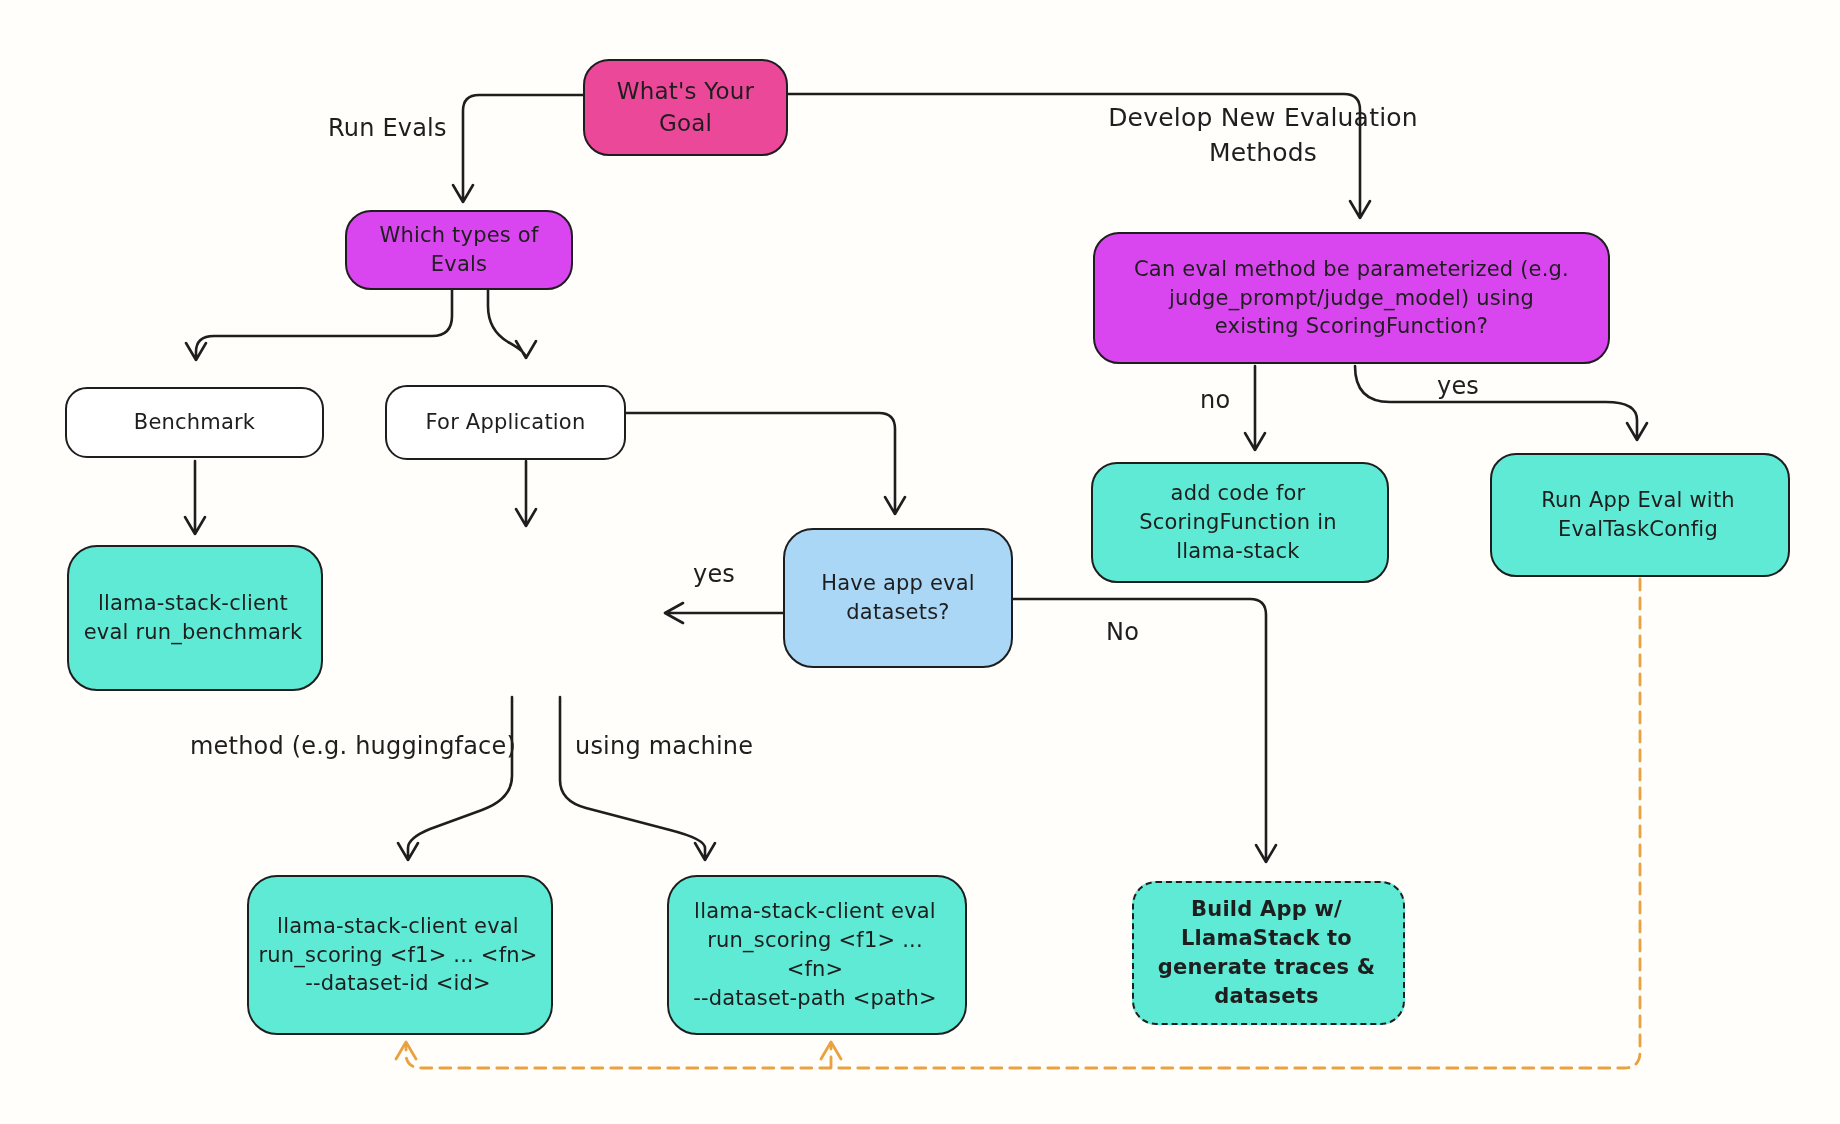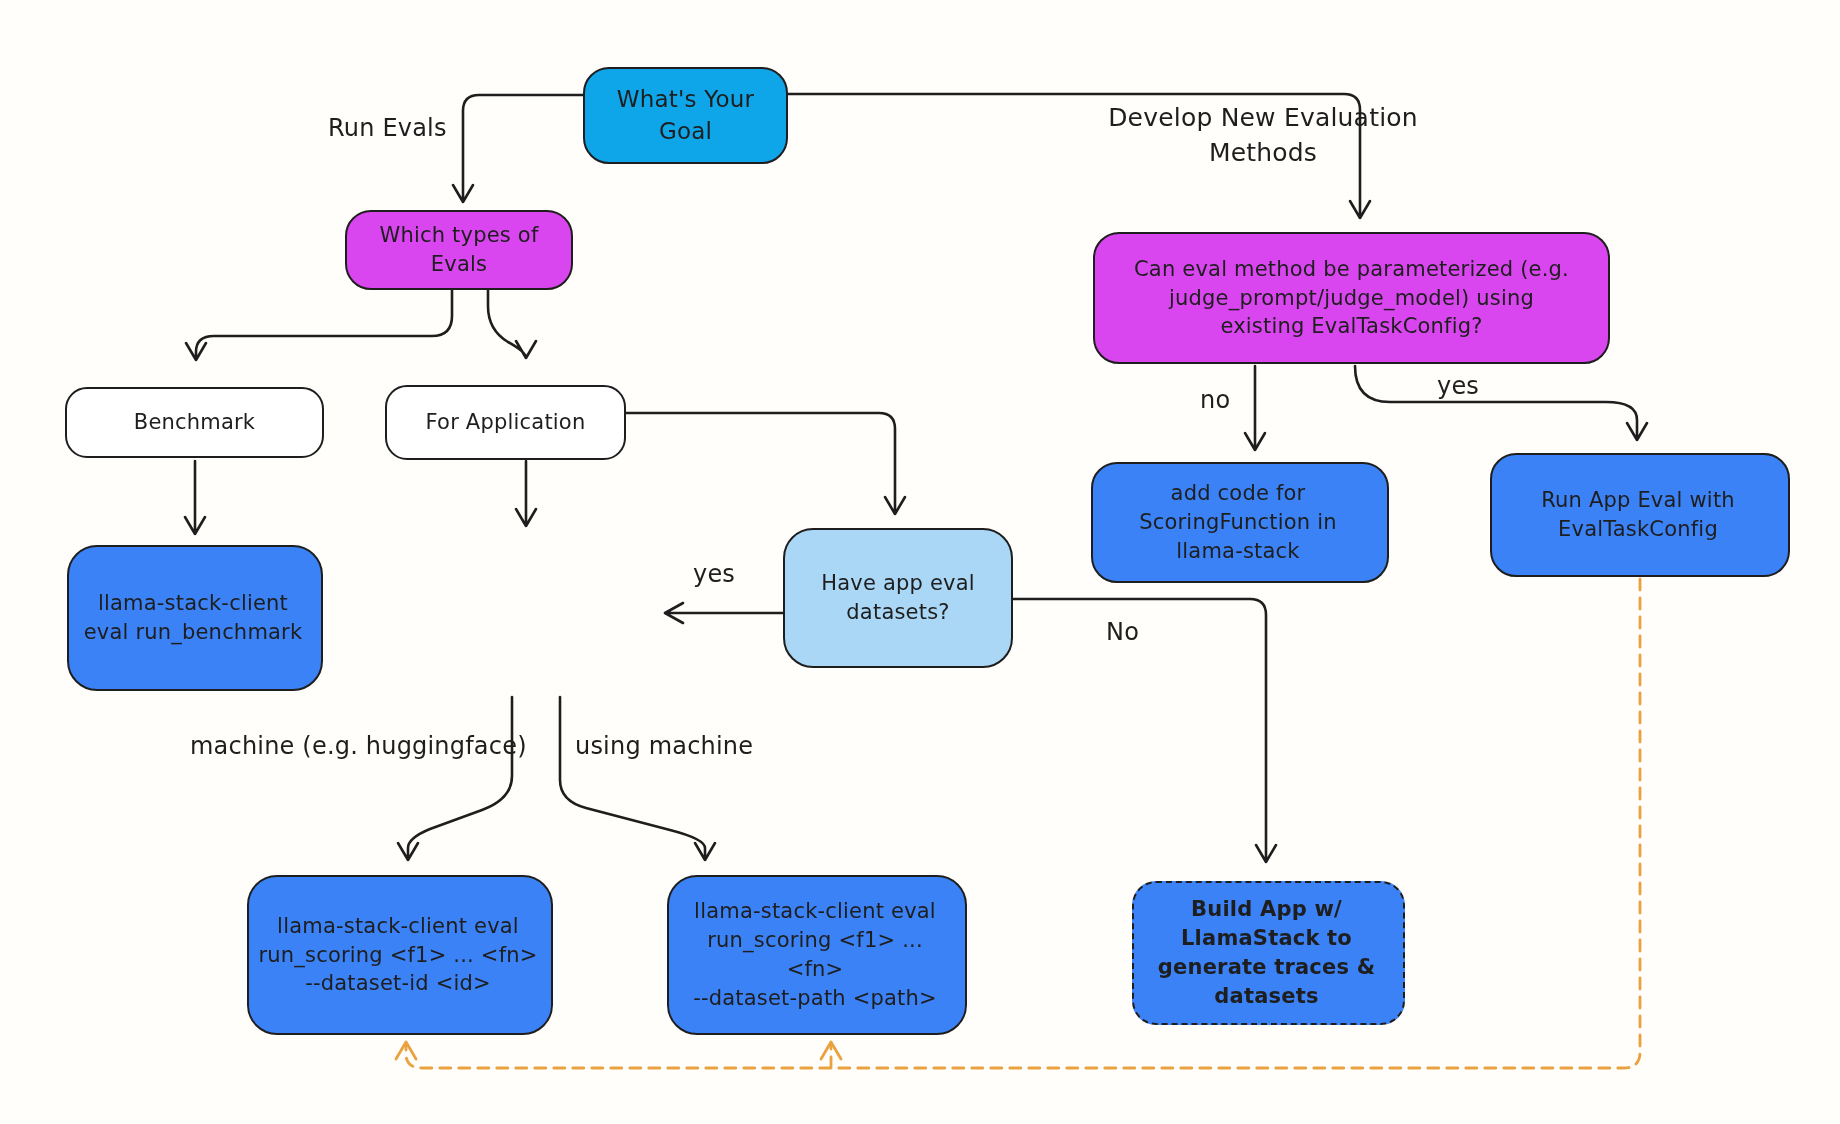--- a/index.html
+++ b/index.html
@@ -11,23 +11,23 @@
   .edges path{fill:none;stroke:#1e1e1e;stroke-width:2.6;stroke-linecap:round;stroke-linejoin:round;}
   .edges path.orange-dash{stroke:#e9a23f;stroke-width:2.8;stroke-dasharray:11 8;}
   .edges path.orange-solid{stroke:#e9a23f;stroke-width:2.8;}
   .node{
     position:absolute;box-sizing:border-box;
     border:2.6px solid #1e1e1e;border-radius:26px;
     display:flex;align-items:center;justify-content:center;
     text-align:center;font-size:21px;line-height:1.38;letter-spacing:.2px;
     white-space:pre-line;padding:8px 12px;
   }
-  .fill-pink{background:#0ea5e9;margin-top:8px;}
+  .fill-pink{background:#ec4899;}
   .fill-green{background:#d946ef;}
-  .fill-yellow{background:#3b82f6;padding-left:8px;}
+  .fill-yellow{background:#5eead4;padding-left:8px;}
   .fill-blue{background:#a9d7f5;}
   .fill-white{background:#ffffff;}
   .dashed{border-style:dashed;}
   .elabel{
     position:absolute;font-size:24px;line-height:1.4;letter-spacing:.2px;
     white-space:pre-line;color:#1e1e1e;
   }
   .center{text-align:center;}
 </style>
 </head>
@@ -65,21 +65,21 @@
 
   <div class="node fill-yellow" style="left:67px;top:545px;width:256px;height:146px;border-radius:30px;">llama-stack-client
 eval run_benchmark</div>
 
 
   <div class="node fill-blue" style="left:783px;top:528px;width:230px;height:140px;border-radius:30px;">Have app eval
 datasets?</div>
 
   <div class="node fill-green" style="left:1093px;top:232px;width:517px;height:132px;">Can eval method be parameterized (e.g.
 judge_prompt/judge_model) using
-existing EvalTaskConfig?</div>
+existing ScoringFunction?</div>
 
   <div class="node fill-yellow" style="left:1091px;top:462px;width:298px;height:121px;">add code for
 ScoringFunction in
 llama-stack</div>
 
   <div class="node fill-yellow" style="left:1490px;top:453px;width:300px;height:124px;">Run App Eval with
 EvalTaskConfig</div>
 
   <div class="node fill-yellow" style="left:247px;top:875px;width:306px;height:160px;border-radius:30px;">llama-stack-client eval
 run_scoring &lt;f1&gt; ... &lt;fn&gt;
@@ -100,17 +100,17 @@
 Methods</div>
 
   <div class="elabel" style="left:1200px;top:384px;">no</div>
 
   <div class="elabel" style="left:1437px;top:370px;">yes</div>
 
   <div class="elabel" style="left:693px;top:558px;">yes</div>
 
   <div class="elabel" style="left:1106px;top:616px;">No</div>
 
-  <div class="elabel" style="left:190px;top:730px;">machine (e.g. huggingface)</div>
+  <div class="elabel" style="left:190px;top:730px;">method (e.g. huggingface)</div>
 
   <div class="elabel" style="left:575px;top:730px;">using machine</div>
 
 </div>
 
 </body></html>

